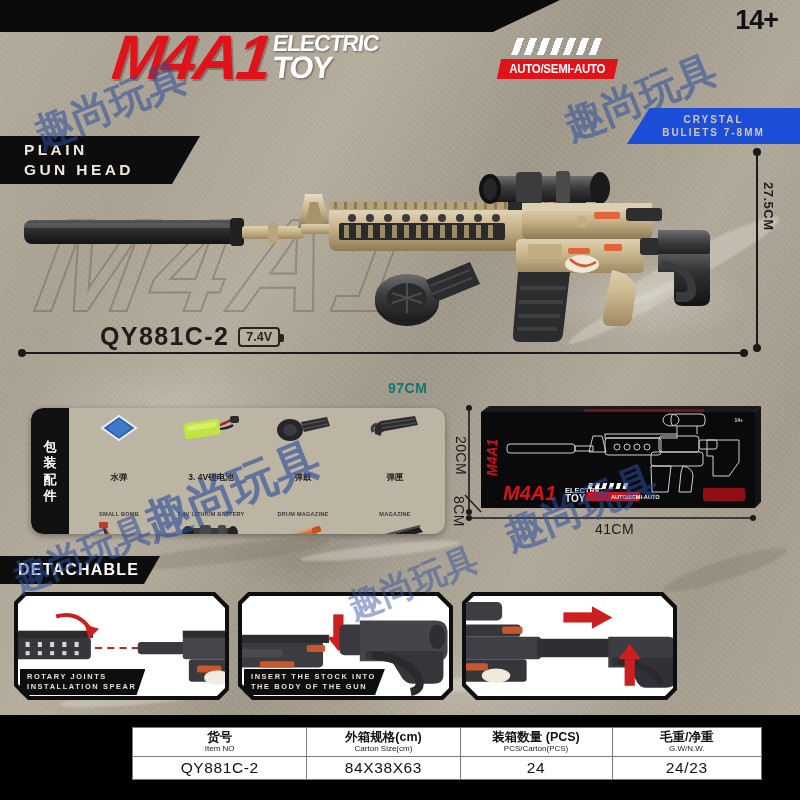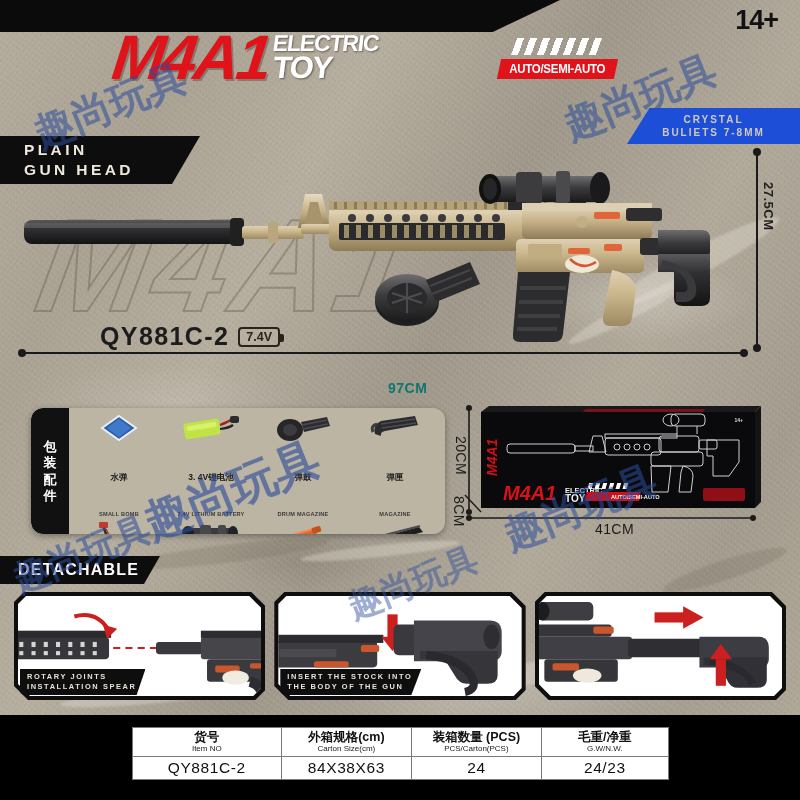--- a/index.html
+++ b/index.html
@@ -179,42 +179,42 @@
   .boxdim.v{ writing-mode:vertical-rl; }
 
   
   .detach-tag{
     position:absolute; left:0; top:556px; width:160px; height:28px; z-index:7;
     background:#0d0d0d; clip-path:polygon(0 0, 100% 0, 90% 100%, 0 100%);
     display:flex; align-items:center; padding-left:18px;
   }
   .detach-tag span{ color:#fff; font-size:16px; font-weight:bold; letter-spacing:1.2px; }
 
-  .step-row{ position:absolute; left:14px; top:592px; width:772px; height:108px; display:flex; gap:9px; z-index:6; }
+  .step-row{ position:absolute; left:14px; top:592px; width:663px; height:108px; display:flex; gap:9px; z-index:6; }
   .step{
     flex:1; position:relative; background:#0e0e0e;
     clip-path:polygon(0 10px, 10px 0, calc(100% - 14px) 0, 100% 14px, 100% calc(100% - 10px), calc(100% - 10px) 100%, 14px 100%, 0 calc(100% - 14px));
     padding:4px;
   }
   .step-inner{
     position:absolute; inset:4px; background:#fff;
     clip-path:polygon(0 8px, 8px 0, calc(100% - 12px) 0, 100% 12px, 100% calc(100% - 8px), calc(100% - 8px) 100%, 12px 100%, 0 calc(100% - 12px));
     overflow:hidden;
   }
   .step-cap{
     position:absolute; left:6px; bottom:5px; z-index:4;
     background:#0e0e0e; color:#e8e3d8; padding:3px 9px 3px 7px;
     font-size:7.4px; font-weight:bold; letter-spacing:1.6px; line-height:1.35;
     clip-path:polygon(0 0, 100% 0, 93% 100%, 0 100%);
   }
 
   
   .table-zone{ position:absolute; left:0; top:715px; width:800px; height:85px; background:#000; z-index:8; }
   table.spec{
-    position:absolute; left:132px; top:12px; width:537px;
+    position:absolute; left:132px; top:12px; width:630px;
     border-collapse:collapse; background:#fff;
   }
   table.spec td{
     border:1px solid #7a7a7a; text-align:center; background:#fff; padding:2px 0;
   }
   .th-cn{ font-size:12.5px; font-weight:bold; color:#111; line-height:1.15; }
   .th-en{ font-size:8px; color:#222; line-height:1.2; }
   .td-val{ font-size:15.5px; color:#111; letter-spacing:.6px; padding:3px 0 4px; font-family:"Liberation Sans", sans-serif; }
 
   

